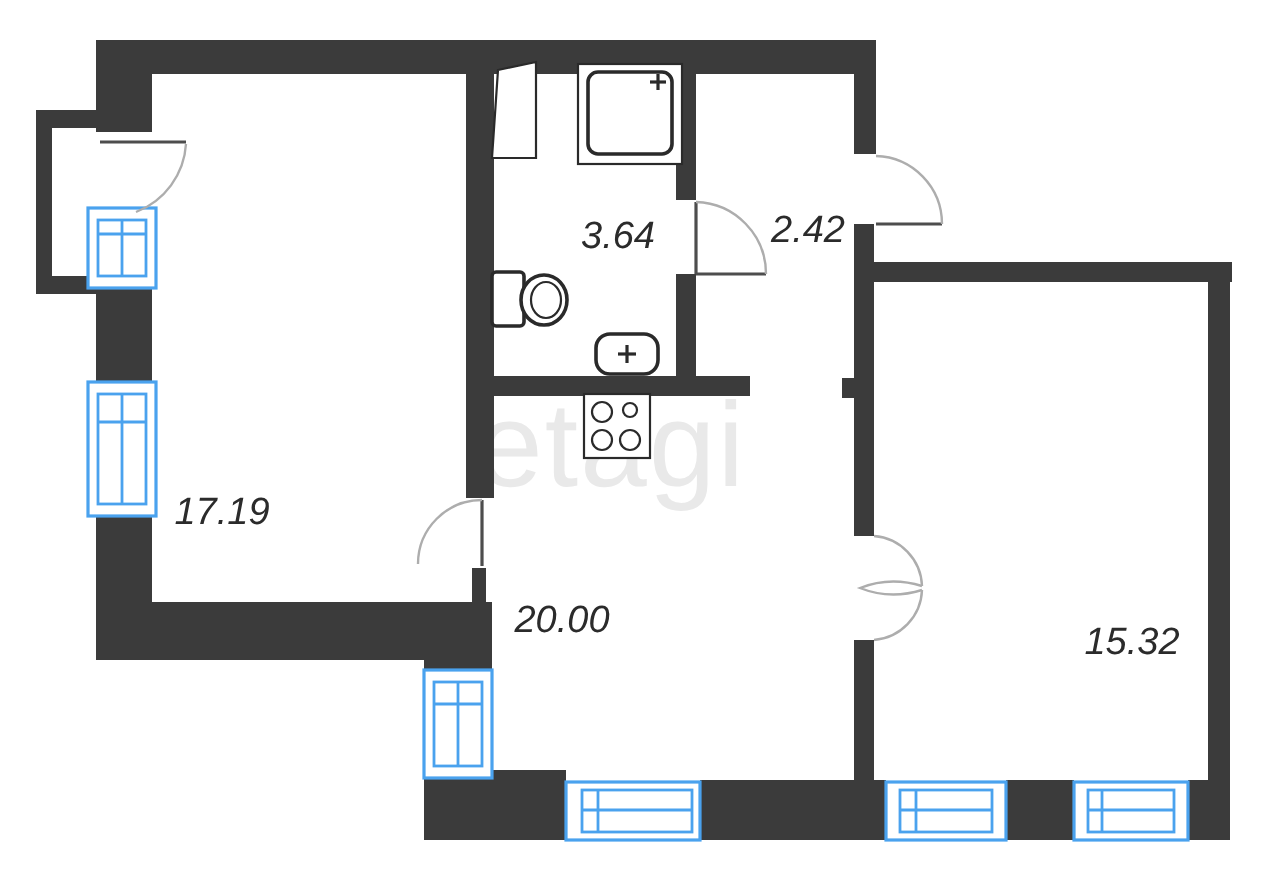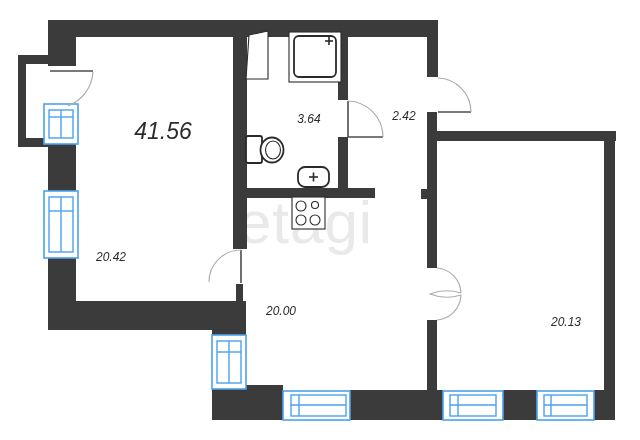--- a/index.html
+++ b/index.html
@@ -21,21 +21,21 @@
   .win-fill{fill:#ffffff;stroke:var(--window,#4aa2ee);stroke-width:1.6;}
   .win-line{stroke:var(--window,#4aa2ee);stroke-width:1.4;fill:none;}
   .fix{fill:#ffffff;stroke:#2a2a2a;stroke-width:1.8;}
   .fix-thin{fill:#ffffff;stroke:#2a2a2a;stroke-width:1.1;}
   .fix-line{stroke:#2a2a2a;stroke-width:1.6;fill:none;}
   .arc{stroke:var(--door_arc,#adadad);stroke-width:1.2;fill:none;}
   .leaf{stroke:#4d4d4d;stroke-width:1.6;fill:none;}
   .room-label{
     position:absolute;z-index:3;
     transform:translate(-50%,-50%);
-    font-style:italic;font-size:12px;color:var(--label,#2b2b2b);
+    font-style:italic;font-size:19px;color:var(--label,#2b2b2b);
     white-space:nowrap;
   }
   .room-label.total{font-size:23px;}
 </style>
 </head>
 <body>
 
 <div id="plan-stage">
 
   <div id="watermark">etagi</div>
@@ -153,19 +153,18 @@
     </g>
     <g>
       <rect class="fix-thin" x="292" y="197" width="33" height="32"></rect>
       <circle class="fix-thin" cx="301" cy="206" r="5"></circle>
       <circle class="fix-thin" cx="315" cy="205" r="3.5"></circle>
       <circle class="fix-thin" cx="301" cy="220" r="5"></circle>
       <circle class="fix-thin" cx="315" cy="220" r="5"></circle>
     </g>
   </svg>
 
-  <div class="room-label total" style="left:163px;top:131px;">41.56</div>
-  <div class="room-label" style="left:111px;top:257px;">20.42</div>
+  <div class="room-label" style="left:111px;top:257px;">17.19</div>
   <div class="room-label" style="left:309px;top:119px;">3.64</div>
   <div class="room-label" style="left:404px;top:116px;">2.42</div>
   <div class="room-label" style="left:281px;top:311px;">20.00</div>
-  <div class="room-label" style="left:566px;top:322px;">20.13</div>
+  <div class="room-label" style="left:566px;top:322px;">15.32</div>
 </div>
 
 </body></html>

